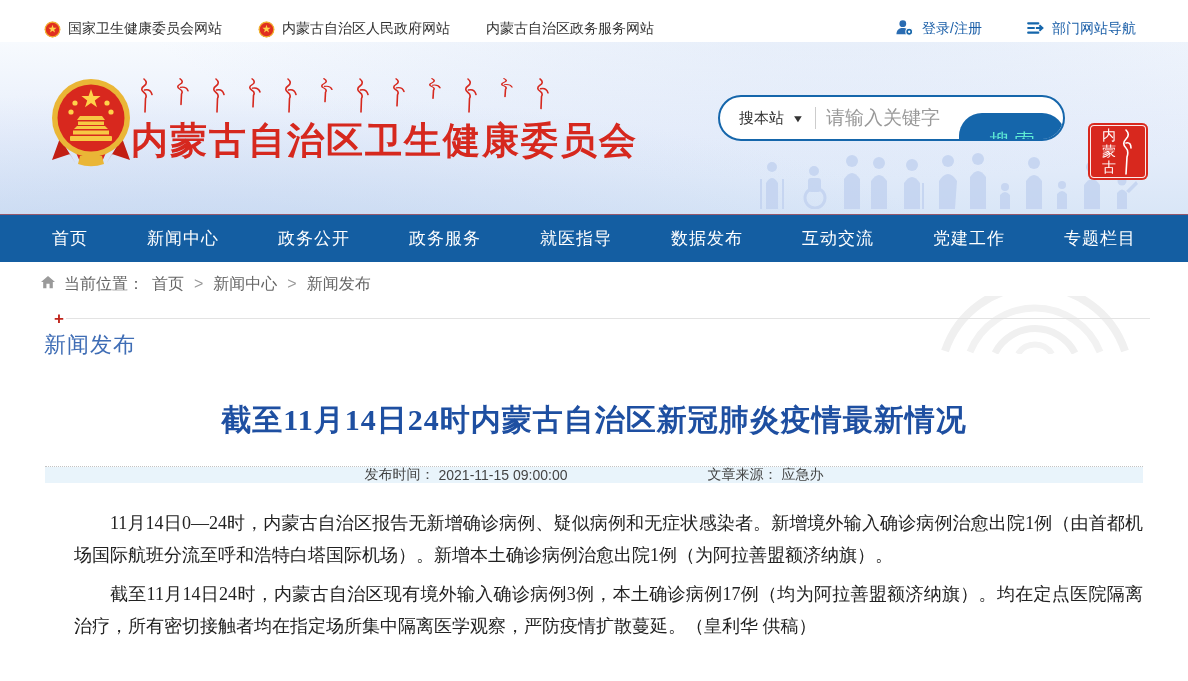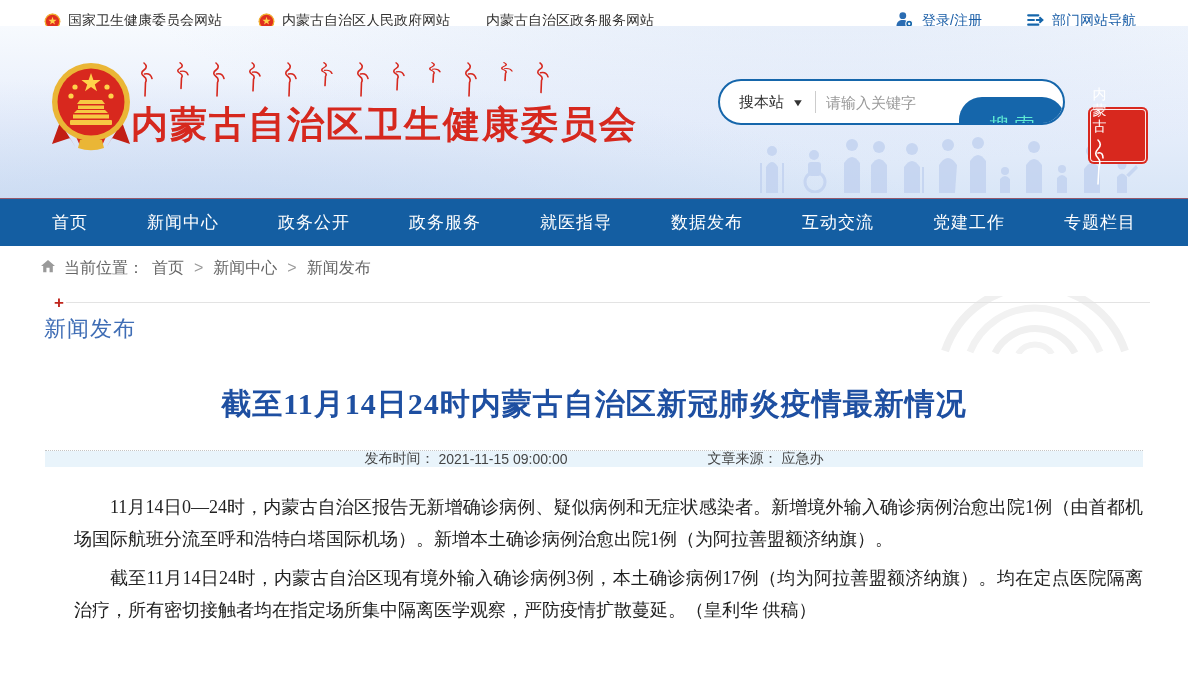--- a/index.html
+++ b/index.html
@@ -4,21 +4,21 @@
 <style>
   * { margin:0; padding:0; box-sizing:border-box; }
   html,body { background:#fff; }
   body { font-family:"Liberation Sans", sans-serif; }
   a { text-decoration:none; color:inherit; }
   [data-interactable="true"] { cursor:pointer; }
 
   .page { position:relative; width:1188px; height:681px; background:#fff; overflow:hidden; }
 
   
-  .topbar { height:26px; display:flex; align-items:center; justify-content:space-between; padding:16px 52px 0 44px; background:#fff; font-size:14px; color:#333; }
+  .topbar { height:42px; display:flex; align-items:center; justify-content:space-between; padding:16px 52px 0 44px; background:#fff; font-size:14px; color:#333; }
   .topbar-left { display:flex; align-items:center; gap:36px; }
   .tb-link { display:flex; align-items:center; gap:7px; }
   .emblem-mini { width:17px; height:17px; display:inline-block; }
   .topbar-right { display:flex; align-items:center; gap:44px; color:#1b5fa8; }
   .tb-right-link { display:flex; align-items:center; gap:8px; font-size:14px; }
 
   
   .header { position:relative; height:173px;
     background:
       radial-gradient(ellipse at 15% 130%, rgba(168,192,231,.40), transparent 55%),
@@ -27,25 +27,25 @@
     border-bottom:1px solid #96596c; }
   .logo { position:absolute; left:48px; top:34px; width:86px; height:92px; }
   .mongolian { position:absolute; left:138px; top:36px; }
   .site-title { position:absolute; left:131px; top:74px; font-size:37px; font-weight:bold; color:#d6281e; letter-spacing:2px; white-space:nowrap; }
   .people { position:absolute; left:752px; bottom:1px; opacity:.85; }
 
   .search-wrap { position:absolute; left:718px; top:53px; width:347px; height:46px; background:#fff; border:2px solid #1566ab; border-radius:23px; display:flex; align-items:center; overflow:hidden; }
   .search-scope { display:flex; align-items:center; gap:9px; padding:0 12px 0 19px; font-size:15px; color:#333; white-space:nowrap; }
   .caret { font-size:10px; color:#333; transform:scaleX(1.3); }
   .search-divider { width:1px; height:22px; background:#ccc; }
-  .search-input { flex:1; min-width:0; border:none; outline:none; padding:0 10px; font-size:15px; color:#333; font-family:"Liberation Sans",sans-serif; background:transparent; }
+  .search-input { flex:1; min-width:0; border:none; outline:none; padding:0 10px; font-size:19px; color:#333; font-family:"Liberation Sans",sans-serif; background:transparent; }
   .search-input::placeholder { color:#999; }
   .search-btn { width:106px; height:56px; margin-right:-2px; border:none; border-radius:23px; background:#1566ab; color:#5eead4; font-size:20px; letter-spacing:5px; padding-left:5px; font-family:"Liberation Sans",sans-serif;margin-top:46px; }
 
-  .seal { position:absolute; left:1088px; top:81px; width:60px; height:57px; background:#d8281e; border-radius:6px; padding:4px; box-shadow:inset 0 0 0 2px #d8281e, inset 0 0 0 3px rgba(255,255,255,.9); display:flex; justify-content:center; gap:3px;flex-direction:column; }
+  .seal { position:absolute; left:1088px; top:81px; width:60px; height:57px; background:#d8281e; border-radius:6px; padding:4px; box-shadow:inset 0 0 0 2px #d8281e, inset 0 0 0 3px rgba(255,255,255,.9); display:flex; justify-content:center; gap:3px; }
   .seal-col { width:15px; font-family:"Liberation Serif","DejaVu Serif",serif; font-size:14px; line-height:16px; color:#fff; word-break:break-all; text-align:center; padding-top:1px; }
   .seal-col2 { display:flex; align-items:center; }
 
   
   .nav { height:47px; background:#145ea2; display:flex; align-items:center; justify-content:space-between; padding:0 52px; }
   .nav-item { color:#fff; font-size:17px; letter-spacing:1px; white-space:nowrap; }
 
   
   .breadcrumb { height:44px; display:flex; align-items:center; gap:8px; padding:0 40px; font-size:16px; color:#666; }
   .crumb-sep { color:#999; margin:0 2px; }

